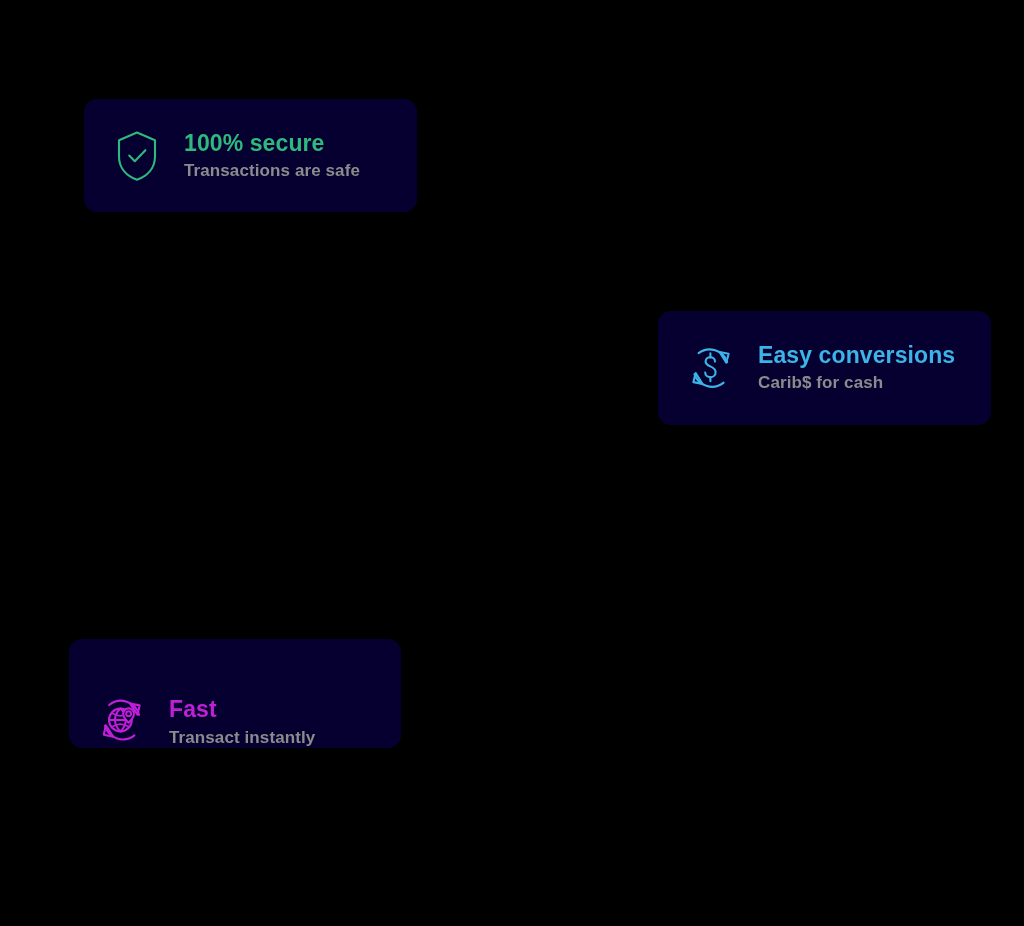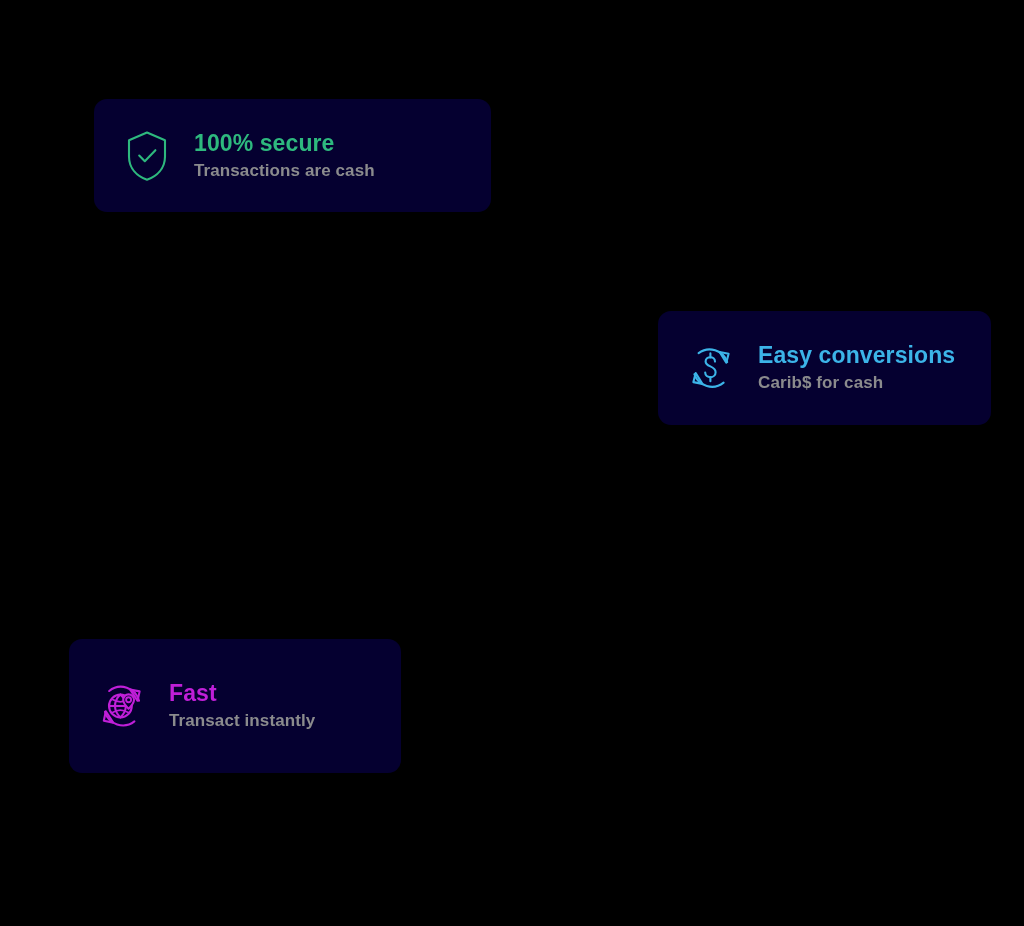--- a/index.html
+++ b/index.html
@@ -27,36 +27,37 @@
     position: absolute;
     display: flex;
     align-items: center;
     box-sizing: border-box;
     background: #050030;
     border-radius: 13px;
     padding: 0 22px 0 26px;
   }
 
   .card-secure {
-    left: 94px;
+    left: 84px;
     top: 99px;
-    width: 397px;
+    width: 333px;
     height: 113px;
   }
   .card-conversions {
     left: 658px;
     top: 311px;
     width: 333px;
     height: 114px;
   }
   .card-fast {
     left: 69px;
     top: 639px;
     width: 332px;
-    height: 134px;
+    height: 109px;
+    align-items: flex-end;
   }
 
   .card-icon {
     flex: 0 0 auto;
     width: 54px;
     height: 56px;
     display: flex;
     align-items: center;
     justify-content: center;
     margin-right: 20px;
@@ -104,21 +105,21 @@
 
   <div class="feature-card card-secure">
     <span class="card-icon">
       <svg viewBox="0 0 54 56" fill="none" xmlns="http://www.w3.org/2000/svg">
         <path d="M27 4.5 L45 12.2 V28.5 C45 40.5 36.8 48.2 27 51.8 C17.2 48.2 9 40.5 9 28.5 V12.2 Z" stroke="#2eb97e" stroke-width="2.1" stroke-linejoin="round" stroke-linecap="round"></path>
         <path d="M19.2 27.6 L24.8 33.2 L35.4 22.2" stroke="#2eb97e" stroke-width="2.1" stroke-linecap="round" stroke-linejoin="round"></path>
       </svg>
     </span>
     <span class="card-text">
       <span class="card-title title-secure">100% secure</span>
-      <span class="card-subtitle">Transactions are cash</span>
+      <span class="card-subtitle">Transactions are safe</span>
     </span>
   </div>
 
   <div class="feature-card card-conversions">
     <span class="card-icon">
       <svg viewBox="0 0 54 56" fill="none" xmlns="http://www.w3.org/2000/svg">
         <path d="M43.2 22.0 A18.5 18.5 0 0 0 14.6 13.2" stroke="#3cb4e8" stroke-width="2.1" stroke-linecap="round"></path>
         <path d="M10.4 34.2 A18.5 18.5 0 0 0 39.6 42.6" stroke="#3cb4e8" stroke-width="2.1" stroke-linecap="round"></path>
         <path d="M35.6 12.0 L44.6 13.8 L42.3 22.8 Z" stroke="#3cb4e8" stroke-width="2.1" stroke-linejoin="round" fill="none"></path>
         <path d="M18.4 43.9 L9.4 42.1 L11.7 33.1 Z" stroke="#3cb4e8" stroke-width="2.1" stroke-linejoin="round" fill="none"></path>

